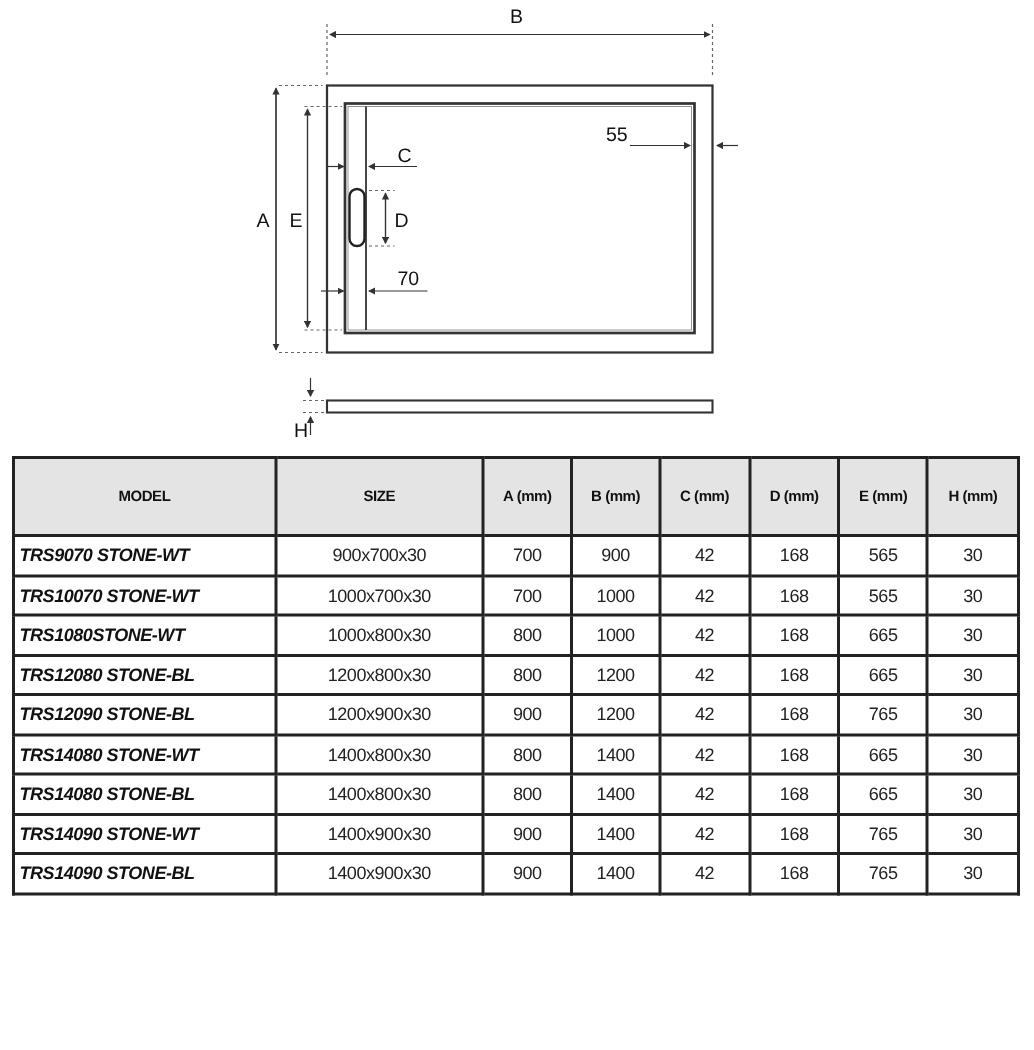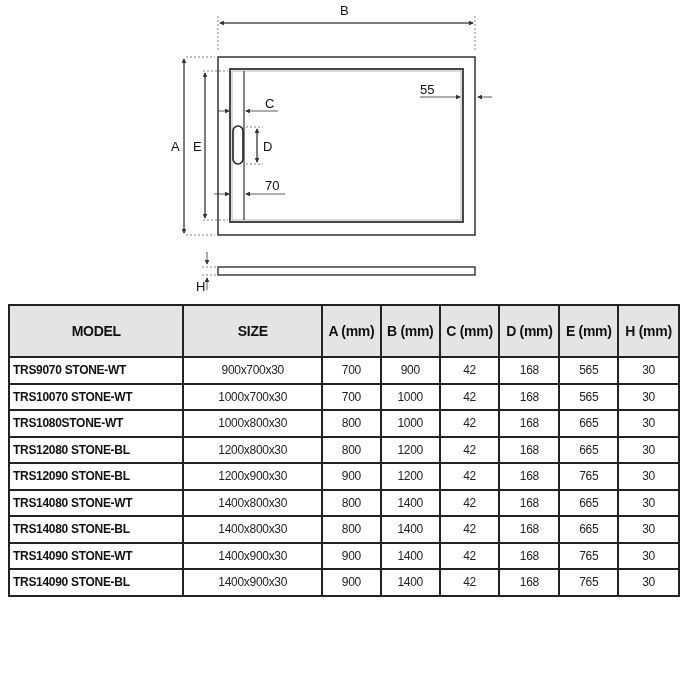--- a/index.html
+++ b/index.html
@@ -1,23 +1,23 @@
 <!DOCTYPE html>
 <html><head>
 <meta charset="utf-8">
 <style>
   html, body { margin:0; padding:0; background:#ffffff; }
   body { width:689px; height:700px; position:relative; overflow:hidden; font-family:"Liberation Sans", sans-serif; color:#111; }
   .diagram { position:absolute; left:0; top:0; width:689px; height:300px; }
   .dim-label { position:absolute; font-family:"Liberation Sans", sans-serif; font-size:13px; color:#111; }
   table.spec { position:absolute; left:8px; top:304px; border-collapse:collapse; width:672px; }
   table.spec th, table.spec td { border:2px solid #222; text-align:center; font-family:"Liberation Sans", sans-serif; padding:0; }
-  table.spec th { background:#e4e4e4; height:50px; font-size:14px; font-weight:bold; transform-origin:center; letter-spacing:-0.3px; }
+  table.spec th { background:#e4e4e4; height:50px; font-size:10px; font-weight:bold; transform-origin:center; letter-spacing:-0.3px; }
   table.spec td { height:24.5px; font-size:12px; font-weight:normal; color:#222; letter-spacing:-0.3px; }
-  table.spec td.model { text-align:left; padding-left:3px; font-weight:bold; color:#111; }
+  table.spec td.model { text-align:left; padding-left:3px; font-weight:bold; color:#111;font-style:italic; }
   .c-model{width:173px}.c-size{width:137px}.c-a{width:57px}.c-b{width:57px}.c-c{width:58px}.c-d{width:58px}.c-e{width:57px}.c-h{width:59px}
 </style>
 </head>
 <body>
 
 <div class="diagram">
   <svg width="689" height="300" viewBox="0 0 689 300" xmlns="http://www.w3.org/2000/svg">
     <defs>
       <marker id="arr" markerWidth="6" markerHeight="6" refX="5" refY="3" orient="auto">
         <path d="M0,0 L6,3 L0,6 z" fill="#333"></path>
@@ -68,21 +68,21 @@
     <line x1="202" y1="267" x2="216" y2="267" stroke="#666" stroke-width="0.8" stroke-dasharray="2,2"></line>
     <line x1="202" y1="275" x2="216" y2="275" stroke="#666" stroke-width="0.8" stroke-dasharray="2,2"></line>
   </svg>
 
   <span class="dim-label" style="left:340px;top:3px;">B</span>
   <span class="dim-label" style="left:171px;top:139px;">A</span>
   <span class="dim-label" style="left:193px;top:139px;">E</span>
   <span class="dim-label" style="left:265px;top:96px;">C</span>
   <span class="dim-label" style="left:263px;top:139px;">D</span>
   <span class="dim-label" style="left:196px;top:279px;">H</span>
-  <span class="dim-label" style="left:420px;top:82px;">55</span>
+  <span class="dim-label" style="left:404px;top:82px;">55</span>
   <span class="dim-label" style="left:265px;top:178px;">70</span>
 </div>
 
 <table class="spec">
   <thead>
     <tr>
       <th class="c-model">MODEL</th>
       <th class="c-size">SIZE</th>
       <th class="c-a">A (mm)</th>
       <th class="c-b">B (mm)</th>

